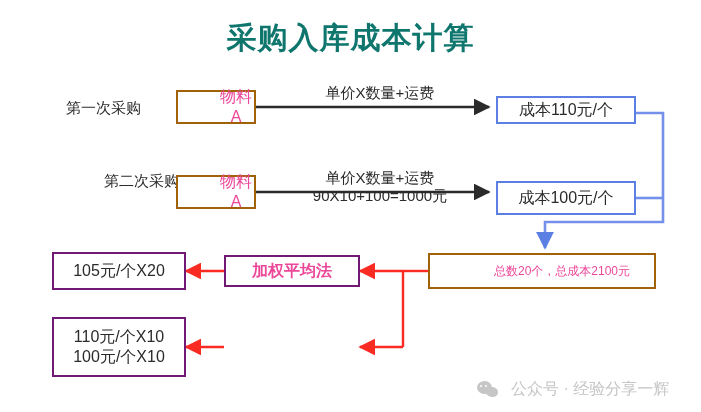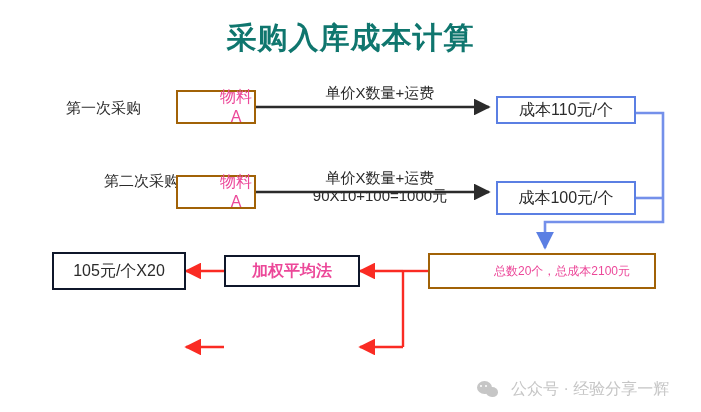--- a/index.html
+++ b/index.html
@@ -47,21 +47,21 @@
   .box-black {
     border: 2px solid #a16207;
     color: #ec4899;
     padding-left: 40px;
   }
   .box-blue {
     border: 2px solid #5b7fe3;
     color: #2b2b2b;
   }
   .box-red {
-    border: 2px solid #0f172a;
+    border: 2px solid #701a75;
     color: #2b2b2b;
     text-align: center;
   }
   .red-text {
     color: #ec4899;
     font-weight: bold;
   }
 
   
   .side-label {
@@ -194,20 +194,24 @@
 
   <div class="box box-red" style="left:224px; top:255px; width:136px; height:32px; font-size:16px;">
     <span class="red-text">加权平均法</span>
   </div>
 
   <div class="box box-red" style="left:52px; top:252px; width:134px; height:38px; font-size:16px;">
     <div>105元/个X20</div>
   </div>
 
 
+  <div class="box box-red" style="left:52px; top:317px; width:134px; height:60px; font-size:16px; flex-direction:column; justify-content:center;">
+    <div>110元/个X10</div>
+    <div>100元/个X10</div>
+  </div>
 
   <div class="watermark" style="left:477px; top:379px;">
     <span class="wechat-glyph">
       <span class="b1"></span>
       <span class="b2"></span>
       <span class="d" style="left:3px; top:4px;"></span>
       <span class="d" style="left:8px; top:4px;"></span>
     </span>
     <span>公众号 · 经验分享一辉</span>
   </div>

